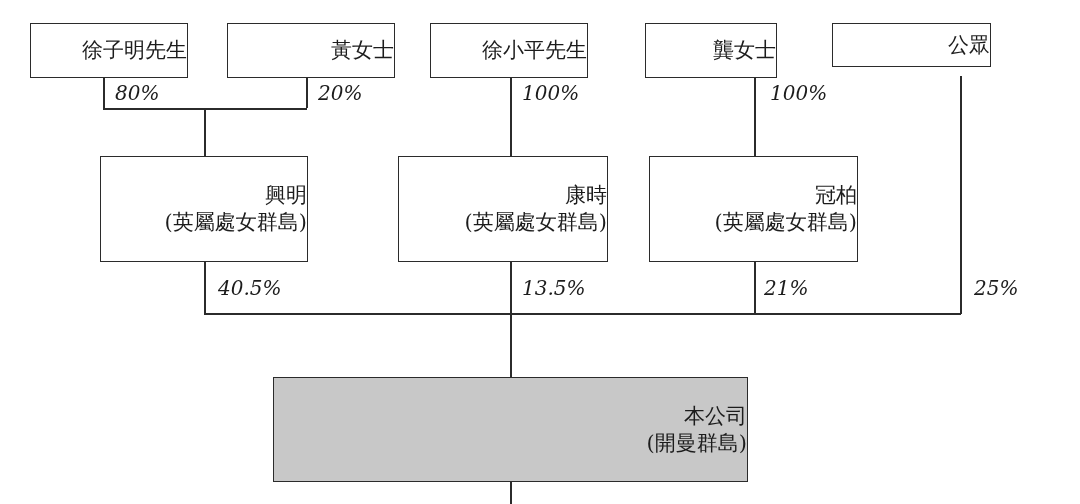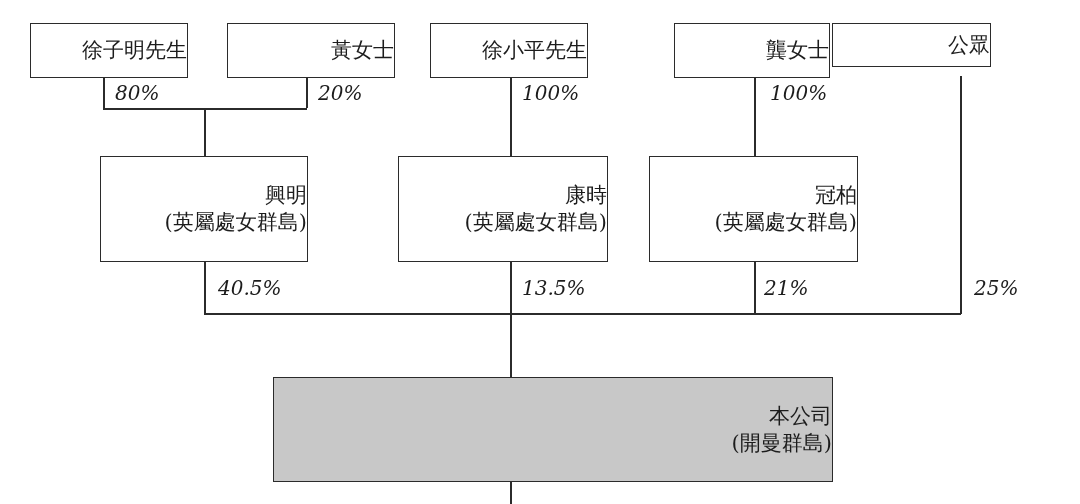--- a/index.html
+++ b/index.html
@@ -28,21 +28,21 @@
 
   <div class="node" style="left:30px; top:23px; width:158px; height:55px;">
     <div>徐子明先生</div>
   </div>
   <div class="node" style="left:227px; top:23px; width:168px; height:55px;padding-left:47px;">
     <div>黃女士</div>
   </div>
   <div class="node" style="left:430px; top:23px; width:158px; height:55px;">
     <div>徐小平先生</div>
   </div>
-  <div class="node" style="left:645px; top:23px; width:156px; height:55px;margin-left:29px;">
+  <div class="node" style="left:645px; top:23px; width:132px; height:55px;">
     <div>龔女士</div>
   </div>
   <div class="node" style="left:832px; top:23px; width:159px; height:44px;">
     <div>公眾</div>
   </div>
 
   <div class="vline" style="left:103px; top:78px; height:30px;"></div>
   <div class="vline" style="left:306px; top:78px; height:30px;"></div>
   <div class="hline" style="left:103px; top:108px; width:204px;"></div>
   <div class="vline" style="left:204px; top:108px; height:48px;"></div>
@@ -72,20 +72,20 @@
   <div class="vline" style="left:510px; top:262px; height:51px;"></div>
   <div class="vline" style="left:754px; top:262px; height:51px;"></div>
   <div class="hline" style="left:204px; top:313px; width:757px;"></div>
   <div class="vline" style="left:510px; top:313px; height:64px;"></div>
 
   <div class="pct" style="left:218px; top:276px;">40.5%</div>
   <div class="pct" style="left:522px; top:276px;">13.5%</div>
   <div class="pct" style="left:764px; top:276px;">21%</div>
   <div class="pct" style="left:974px; top:276px;">25%</div>
 
-  <div class="node company" style="left:273px; top:377px; width:560px; height:105px;">
+  <div class="node company" style="left:273px; top:377px; width:475px; height:105px;">
     <div>本公司</div>
     <div>(開曼群島)</div>
   </div>
 
   <div class="vline" style="left:510px; top:482px; height:22px;"></div>
 
 </div>
 
 </body></html>

